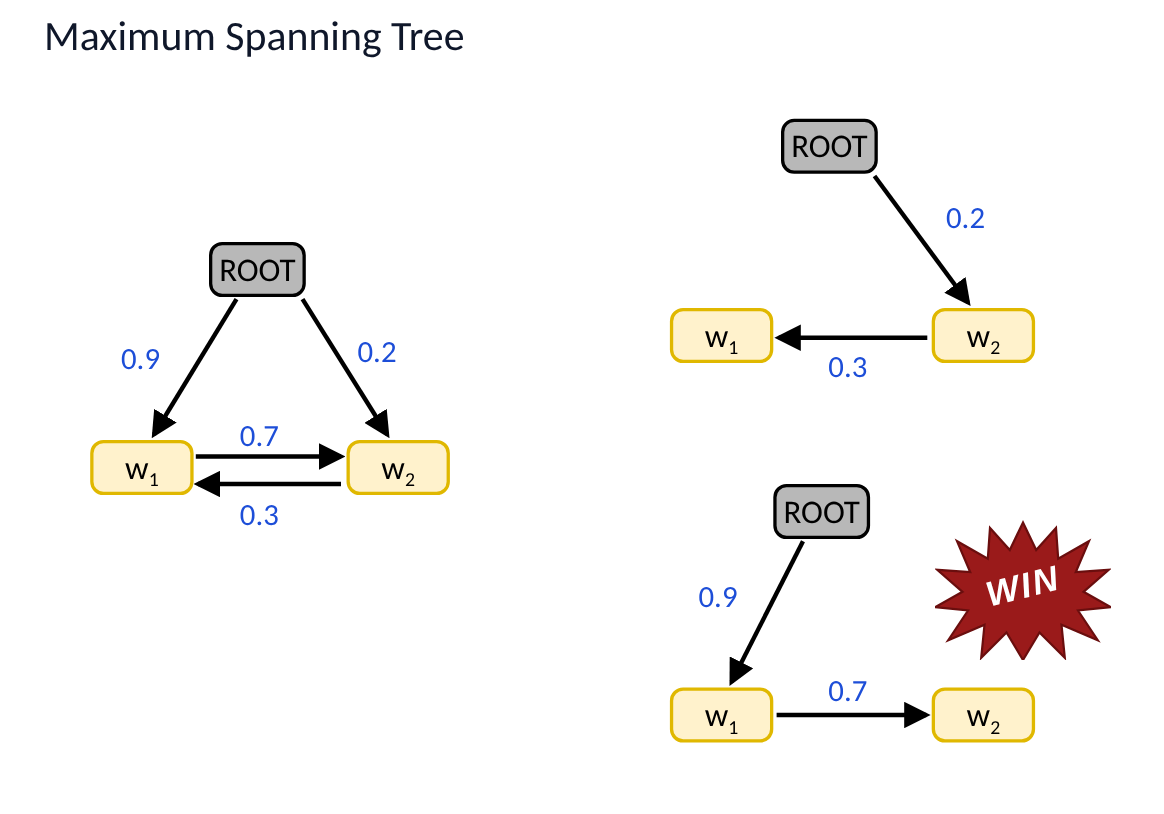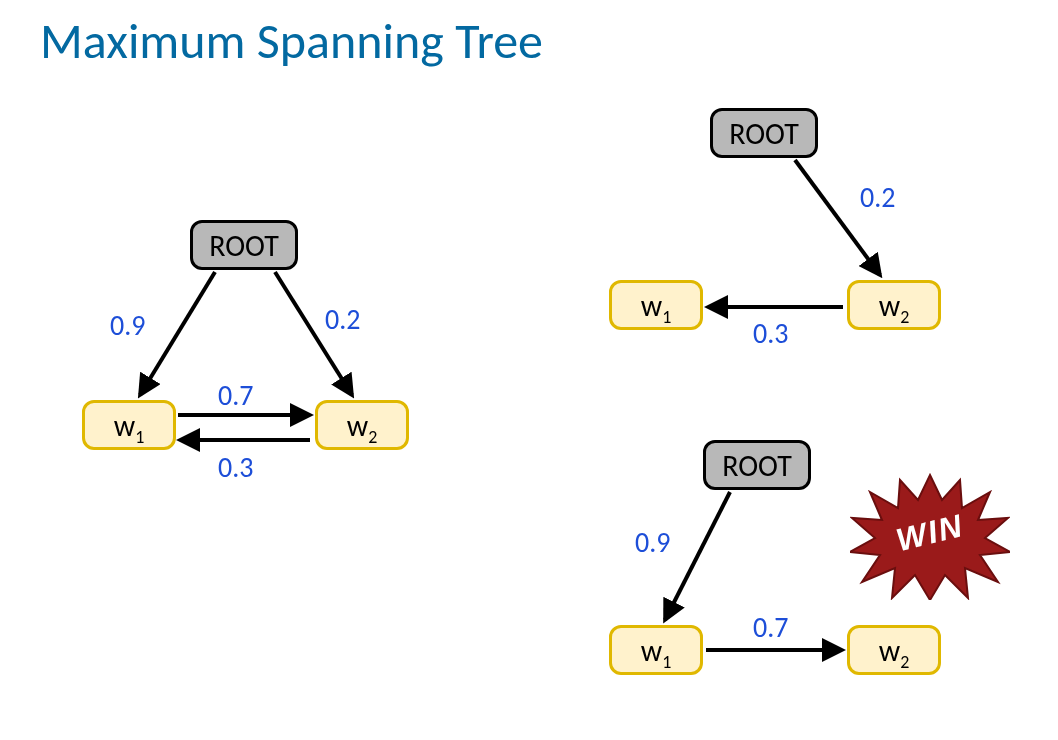--- a/index.html
+++ b/index.html
@@ -8,39 +8,39 @@
     width: 1058px;
     height: 740px;
     background: #ffffff;
     font-family: "Calibri", "Segoe UI", Arial, sans-serif;
     overflow: hidden;
   }
   .title {
     position: absolute;
     left: 40px;
     top: 10px;
-    font-size: 50px;
+    font-size: 38px;
     font-weight: 300;
-    color: #0369a1;
+    color: #0f172a;
   }
   .node {
     position: absolute;
     box-sizing: border-box;
     border: 3px solid;
     border-radius: 12px;
     display: flex;
     align-items: center;
     justify-content: center;
     font-size: 30px;
     font-weight: 400;
   }
   .node.root {
     background: #b8b8b8;
     border-color: #000000;
-    width: 108px;
+    width: 88px;
     height: 50px;
   }
   .node.word {
     background: #fff2cc;
     border-color: #e0b800;
     width: 94px;
     height: 50px;
   }
   .sub {
     font-size: 0.6em;

